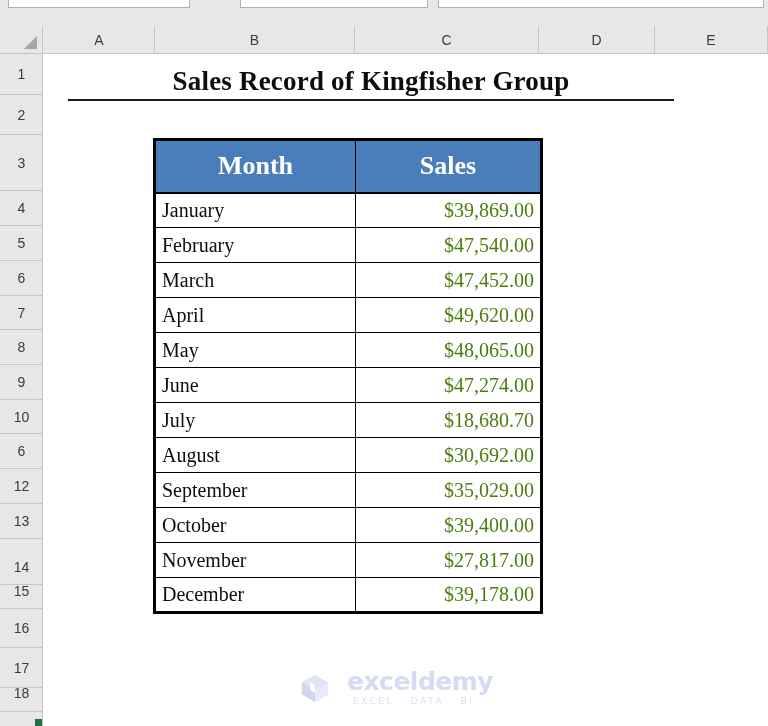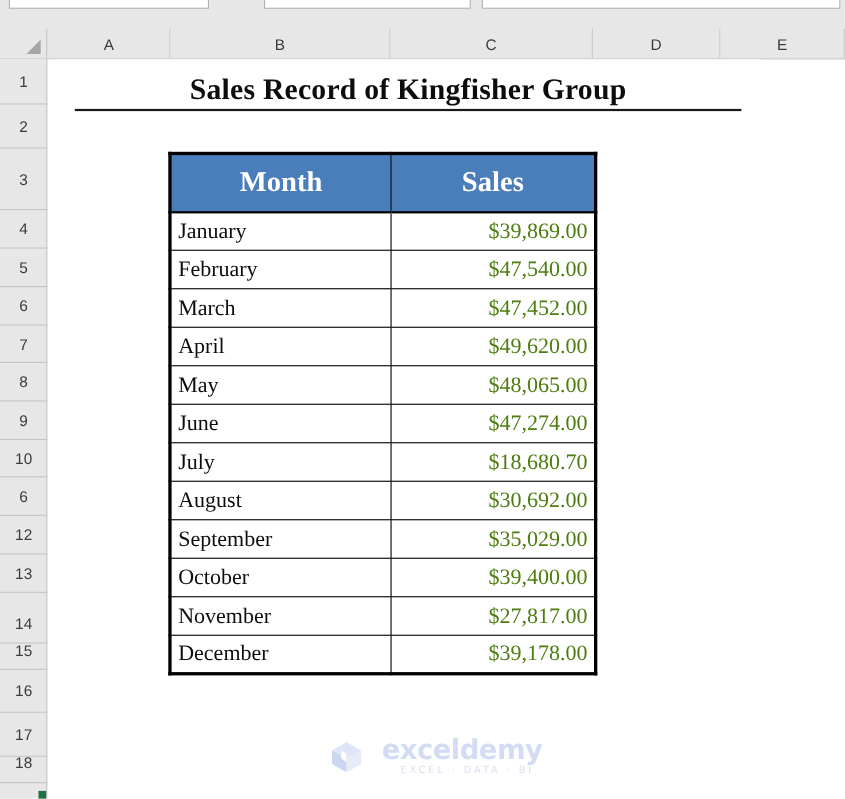--- a/index.html
+++ b/index.html
@@ -184,21 +184,21 @@
     font-size: 25px;
     color: #d3dcf2;
     letter-spacing: -0.5px;
   }
   .wm-tag {
     font-family: "DejaVu Sans", sans-serif;
     font-size: 9px;
     color: #d8dfef;
     letter-spacing: 2.6px;
     margin-top: 3px;
-    margin-left: 17px;
+    margin-left: 6px;
   }
 </style>
 </head>
 <body>
 
 <div class="top-strip">
   <div class="top-box name-box"></div>
   <div class="top-box insert-fn"></div>
   <div class="top-box formula-bar"></div>
 </div>

